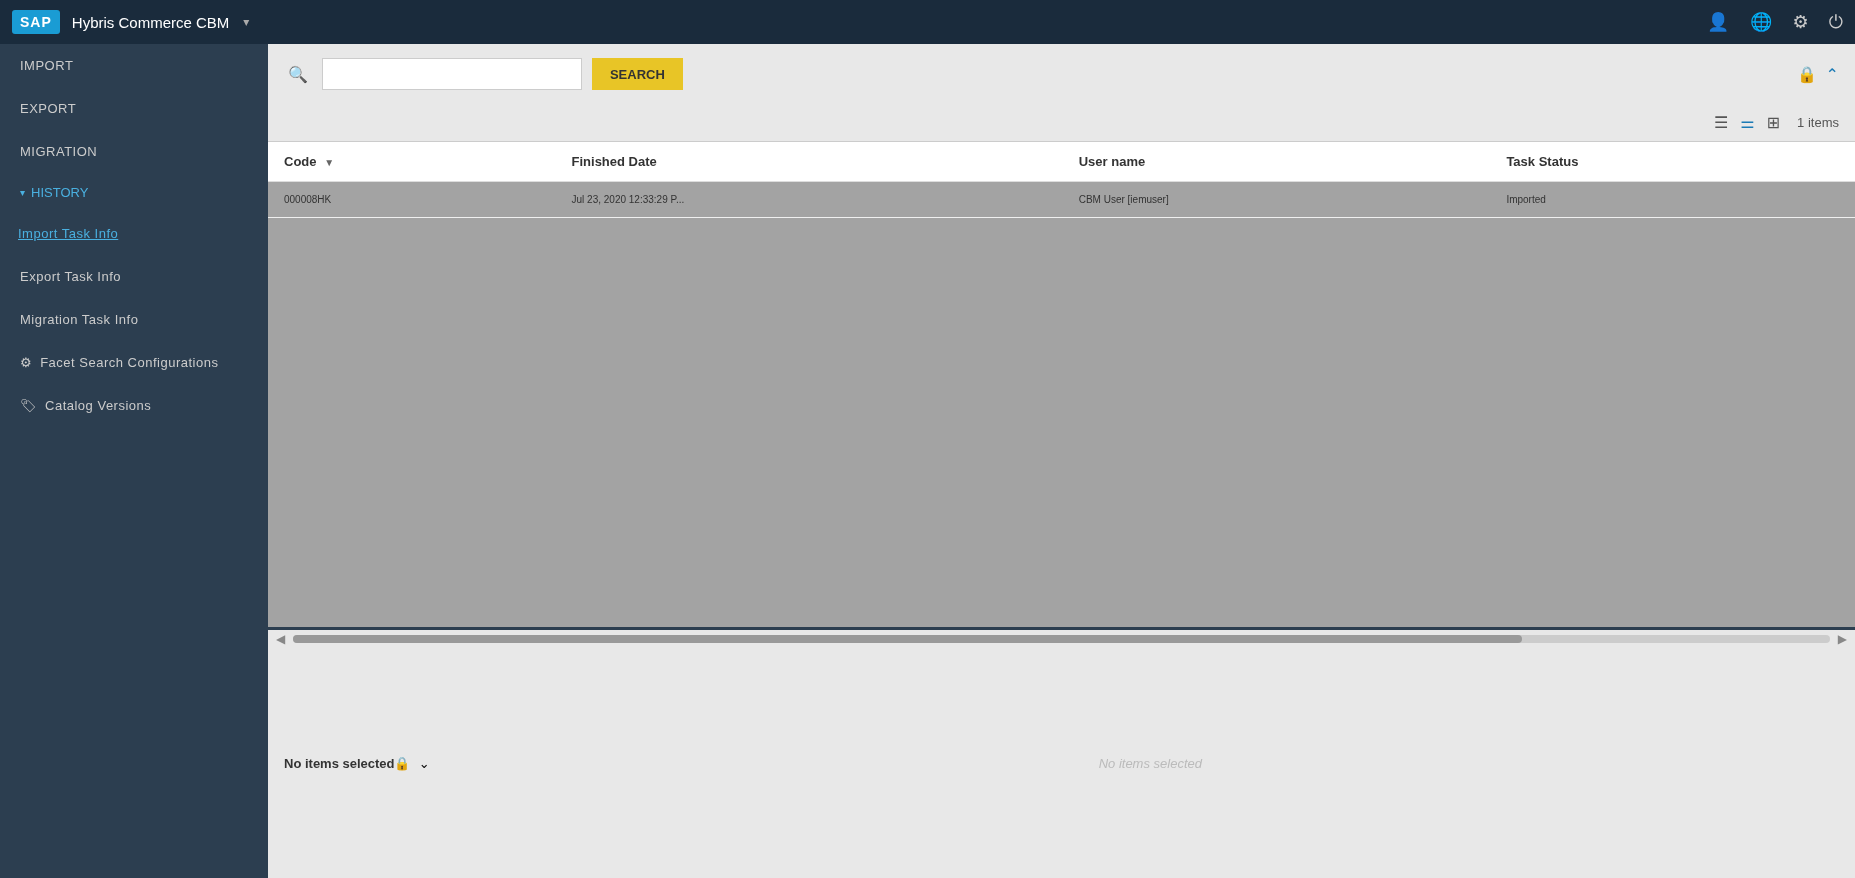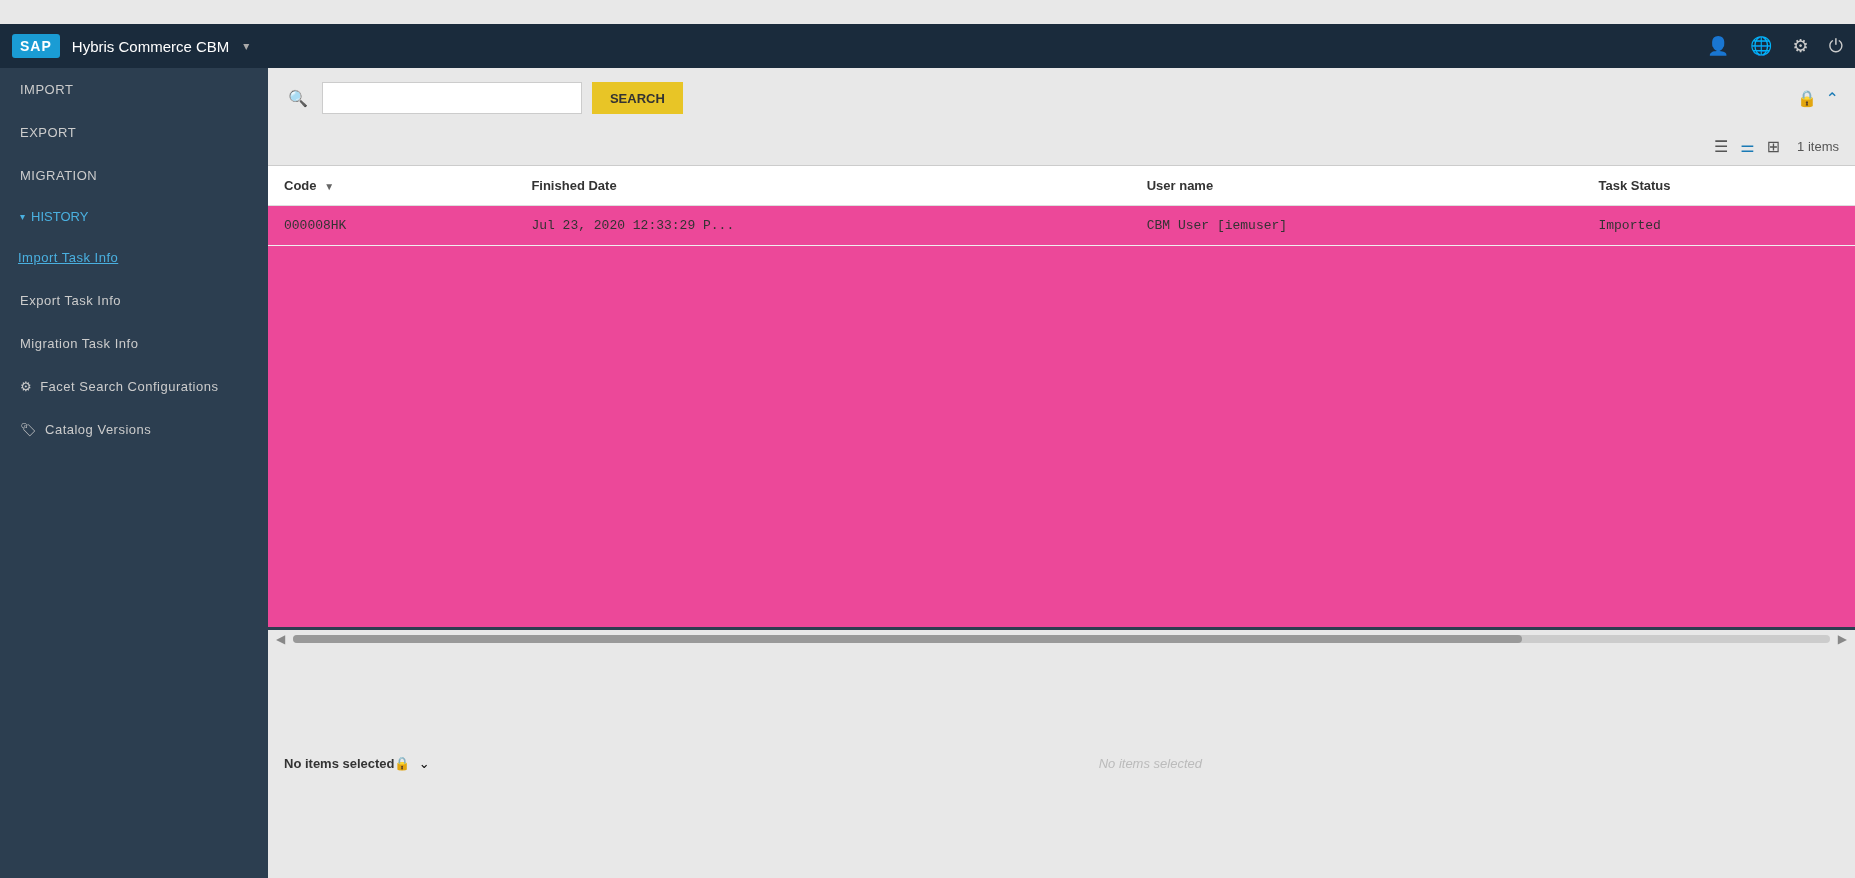--- a/index.html
+++ b/index.html
@@ -6,21 +6,20 @@
     body { font-family: Arial, sans-serif; font-size: 13px; background: #e8e8e8; display: flex; flex-direction: column; height: 878px; overflow: hidden; }
 
     
     .top-header {
       background: #1a2b3c;
       height: 44px;
       display: flex;
       align-items: center;
       padding: 0 12px;
       flex-shrink: 0;
-      margin-top: 24px;
     }
     .sap-logo {
       background: #1a9cd4;
       color: white;
       font-weight: bold;
       font-size: 14px;
       padding: 4px 8px;
       border-radius: 3px;
       margin-right: 12px;
       letter-spacing: 1px;
@@ -160,21 +159,21 @@
     }
     .view-icon.active { color: #1a7ab5; }
     .item-count {
       color: #555;
       font-size: 13px;
       margin-left: 8px;
     }
 
     
     .table-area {
-      background: #ec4899;
+      background: #a3a3a3;
       flex: 1;
       overflow-y: auto;
       border-bottom: 3px solid #2c3e50;
     }
     .data-table {
       width: 100%;
       border-collapse: collapse;
     }
     .data-table thead tr {
       border-bottom: 1px solid #ddd;
@@ -188,23 +187,22 @@
       background: white;
     }
     .data-table th .sort-indicator {
       font-size: 10px;
       margin-left: 4px;
       color: #666;
     }
     .data-table td {
       padding: 12px 16px;
       color: #333;
-      font-size: 13px;
+      font-size: 10px;
       border-bottom: 1px solid #f0f0f0;
-      font-family: Liberation Mono, monospace;
     }
 
     
     .h-scroll-area {
       background: #e8e8e8;
       height: 18px;
       display: flex;
       align-items: center;
       padding: 0 4px;
       flex-shrink: 0;

